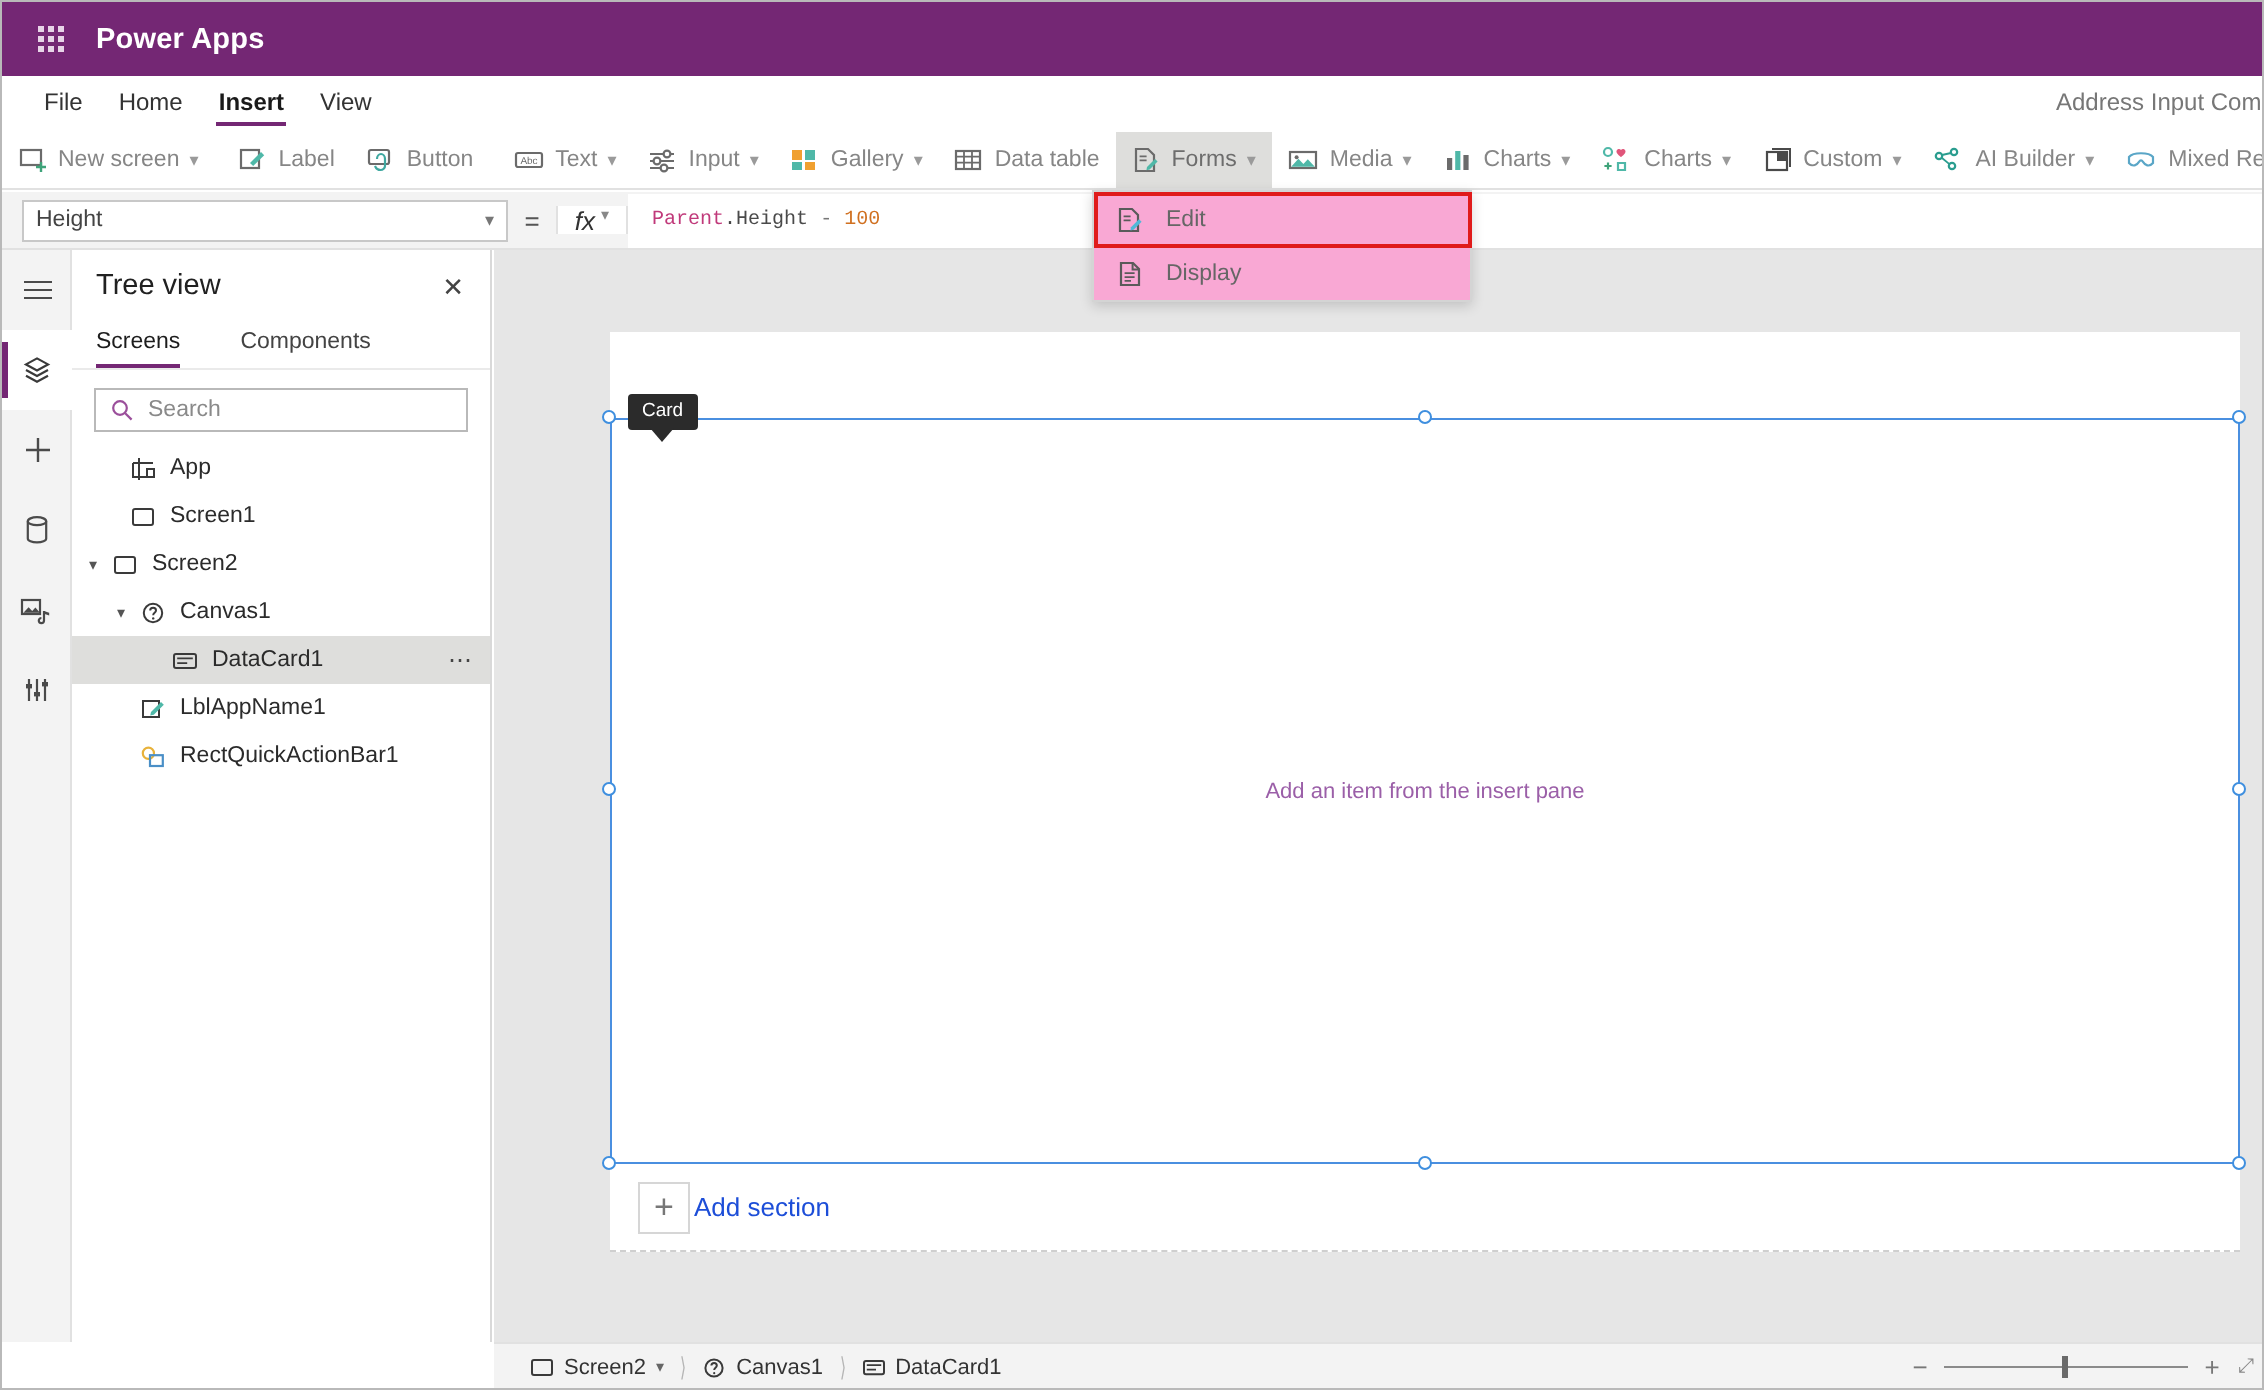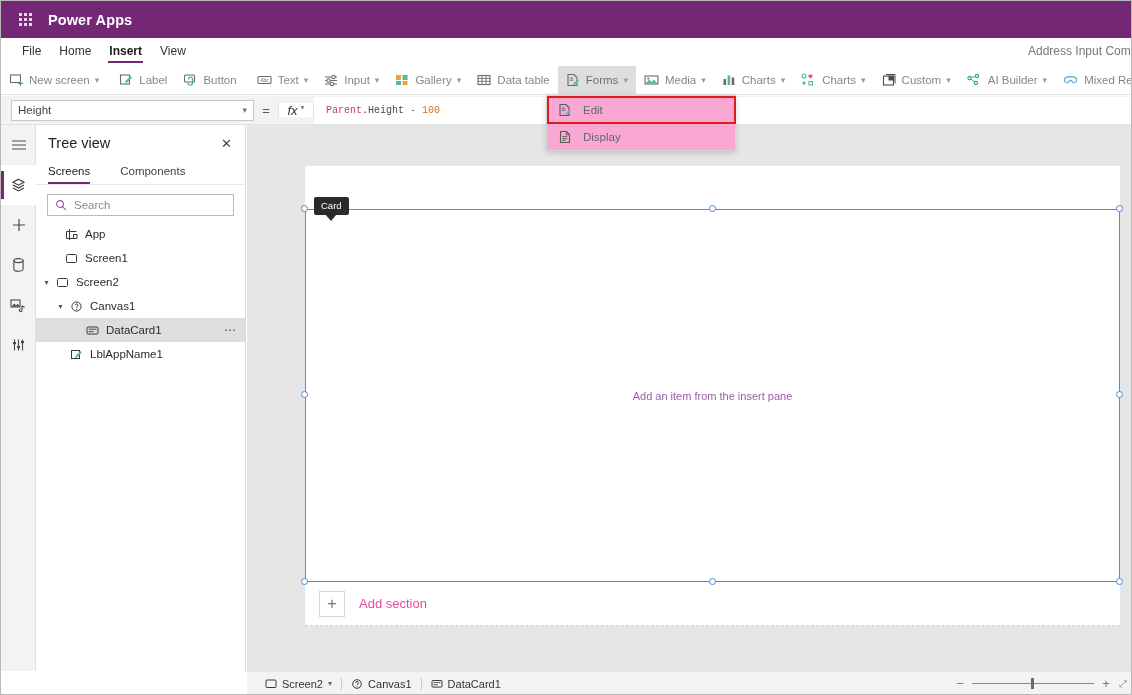--- a/index.html
+++ b/index.html
@@ -262,21 +262,21 @@
     border-bottom: 1px dashed #cfcfcf;
     display: flex; align-items: center;
   }
   .as-plus {
     width: 26px; height: 26px; margin-left: 14px;
     border: 1px solid #d6d6d6;
     display: flex; align-items: center; justify-content: center;
     font-size: 17px; color: #777; font-weight: 300;
     cursor: pointer;
   }
-  .as-lbl { margin-left: 14px; font-size: 13px; color: #ec4899; }
+  .as-lbl { margin-left: 2px; font-size: 13px; color: #1d4ed8; }
 
   
   .statusbar {
     position: absolute; left: 246px; top: 670px;
     width: 886px; height: 24px;
     background: #f3f3f3;
     border-top: 1px solid #e1e1e1;
     display: flex; align-items: center;
   }
   .crumb {
@@ -670,20 +670,30 @@
       <span class="tv-chev"></span>
       <span class="tv-ic">
         <svg width="13" height="13" viewBox="0 0 13 13">
             <rect x="1.5" y="2.5" width="8" height="8" fill="none" stroke="#3a3a3a" stroke-width="1"></rect>
             <path d="M5.5 8l5-5 1.4 1.4-5 5-1.8.4z" fill="#4fb8a8"></path>
           </svg>
       </span>
       <span class="tv-lbl">LblAppName1</span>
     </div>
 
+    <div class="tv-row" style="padding-left:18px">
+      <span class="tv-chev"></span>
+      <span class="tv-ic">
+        <svg width="13" height="13" viewBox="0 0 13 13">
+            <circle cx="4.2" cy="4.6" r="2.8" fill="none" stroke="#e8b23a" stroke-width="1.1"></circle>
+            <rect x="5" y="5.6" width="6.4" height="5.4" fill="none" stroke="#4a8fc7" stroke-width="1.1"></rect>
+          </svg>
+      </span>
+      <span class="tv-lbl">RectQuickActionBar1</span>
+    </div>
   </div>
 
   <div class="canvasarea">
     <div class="appcanvas">
 
 
       <div class="card-badge">Card</div>
 
       <div class="form-region">
         <div class="form-placeholder">Add an item from the insert pane</div>

